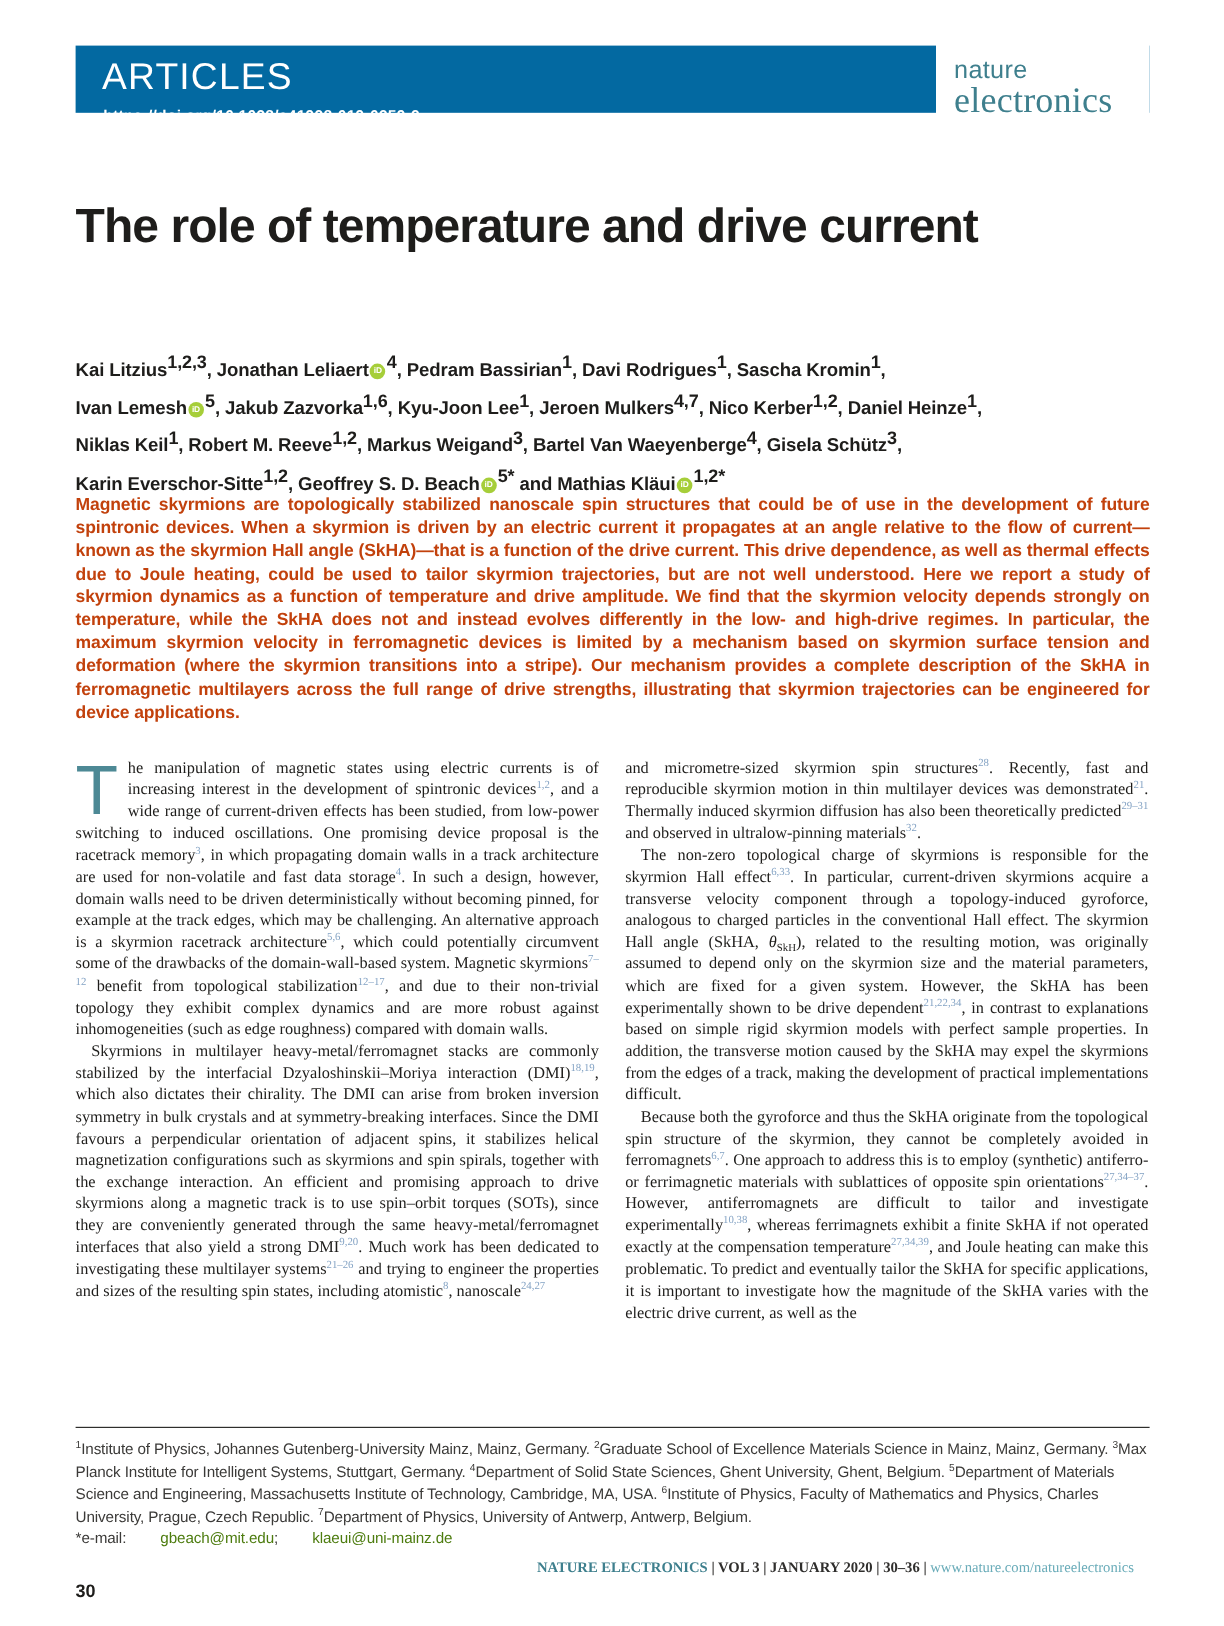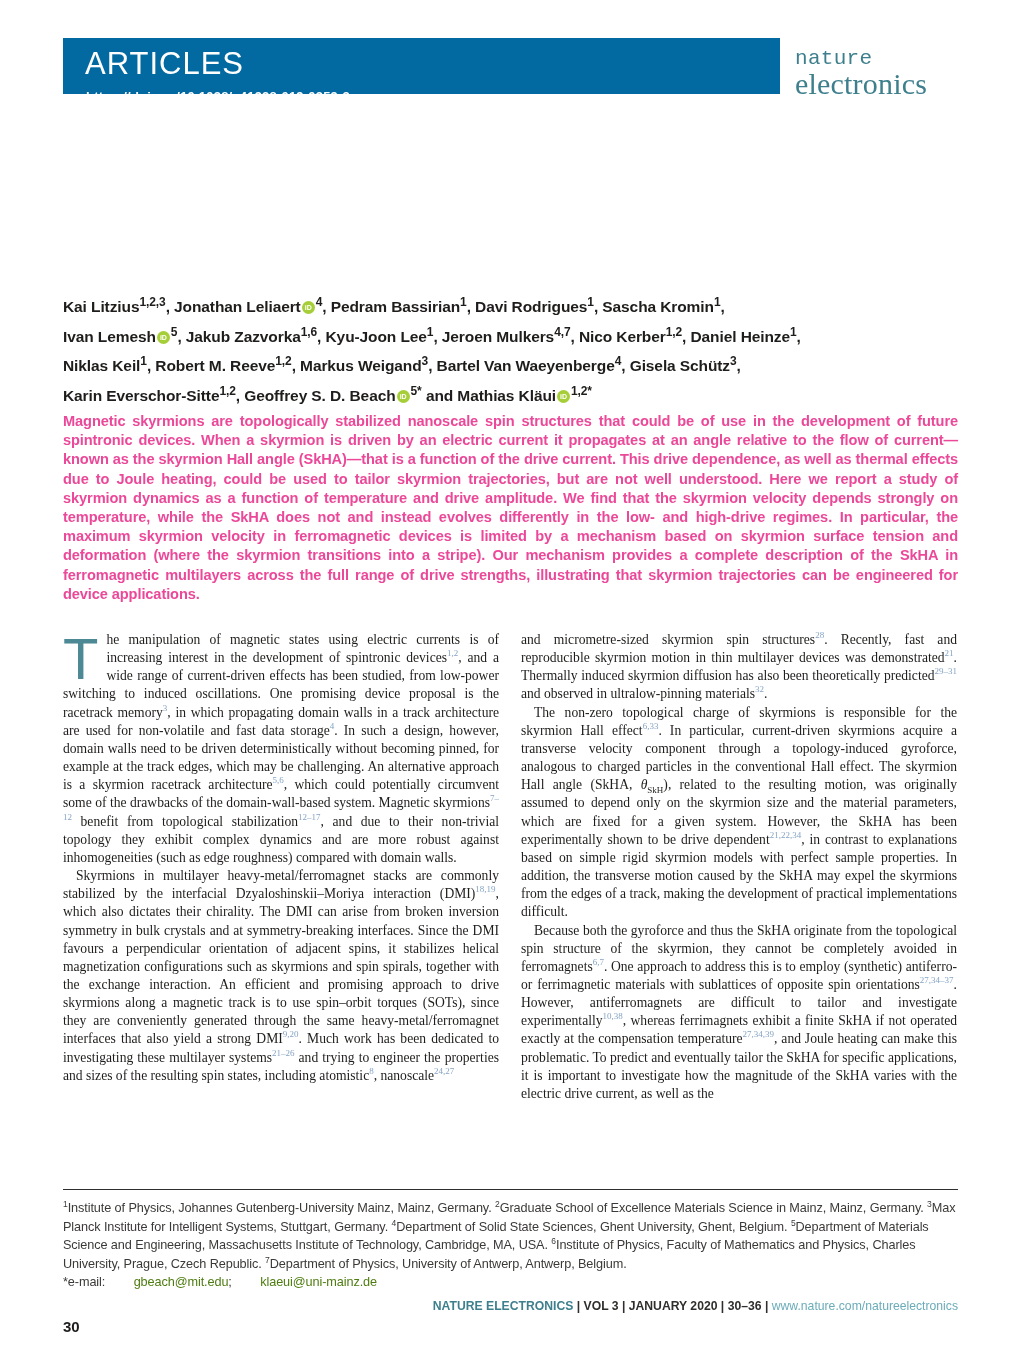--- a/index.html
+++ b/index.html
@@ -5,68 +5,69 @@
   html,body { margin:0; padding:0; background:#ffffff; }
   .page {
     position:relative; width:1020px; height:1355px; background:#ffffff;
     font-family:"Liberation Sans", sans-serif; color:#1e1d1b; overflow:hidden;
   }
   
   .band { position:absolute; left:63px; top:38px; width:895px; height:56px; background:#0369a1; }
   .kicker { position:absolute; left:22px; top:8px; font-size:31px; font-weight:400; color:#ffffff; letter-spacing:1px; }
   .doi { position:absolute; left:23px; top:51px; font-size:13px; font-weight:700; color:#ffffff; letter-spacing:0.2px; }
   .logo-box { position:absolute; right:0; top:-3px; width:178px; height:89px; background:#ffffff; box-sizing:border-box; padding:13px 0 0 15px; }
-  .logo-n { font-family:Liberation Mono, monospace; font-size:21px; line-height:22px; color:#3e7f8d; letter-spacing:0.3px; }
+  .logo-n { font-family:Liberation Sans, sans-serif; font-size:21px; line-height:22px; color:#3e7f8d; letter-spacing:0.3px; }
   .logo-e { font-family:"Liberation Serif", serif; font-size:30px; line-height:30px; color:#3e7f8d; letter-spacing:0.2px; margin-top:-1px; }
   
   .title { position:absolute; left:63px; top:166px; width:895px; font-size:40px; line-height:46px; font-weight:700; letter-spacing:-0.8px; color:#1e1d1b; }
   .authors { position:absolute; left:63px; top:290px; width:895px; }
   .author-line { font-size:15.5px; line-height:25.5px; font-weight:700; letter-spacing:-0.1px; color:#1e1d1b; }
-  .author-line sup { font-size:12px; font-weight:700; }
+  .author-line sup { font-size:15px; font-weight:700; }
   .orcid {
     display:inline-block; width:13px; height:13px; border-radius:50%; background:#a6ce39;
     color:#ffffff; font-size:7px; font-weight:700; line-height:13px; text-align:center;
     vertical-align:2px; margin:0 1px;
   }
-  .abstract { position:absolute; left:63px; top:412px; width:895px; font-size:14.6px; line-height:19.2px; font-weight:700; letter-spacing:-0.1px; text-align:justify; color:#ec4899; }
+  .abstract { position:absolute; left:63px; top:412px; width:895px; font-size:14.6px; line-height:19.2px; font-weight:700; letter-spacing:-0.1px; text-align:justify; color:#c2410c; }
   
   .columns { position:absolute; left:63px; top:631px; width:895px; height:533px; display:flex; gap:22px; overflow:hidden; }
   .col { width:436px; }
   .para { font-family:"Liberation Serif", serif; font-size:13.6px; line-height:18.15px; text-align:justify; color:#1e1d1b; margin:0; }
   .para.indent { text-indent:13px; }
   .para sup { font-size:9px; line-height:0; color:#84a3c4; }
   .para sub { font-size:9px; line-height:0; }
   .dropcap { float:left; font-family:"Liberation Sans", sans-serif; font-size:58px; line-height:50px; color:#4d8995; margin:3px 8px 0 0; font-weight:400; }
   
   .foot-rule { position:absolute; left:63px; top:1189px; width:895px; border-top:1px solid #2e2e2c; }
   .footnotes { position:absolute; left:63px; top:1199px; width:895px; font-size:12.7px; line-height:18.6px; color:#3b3a38; letter-spacing:-0.1px; }
   .footnotes sup { font-size:8.5px; line-height:0; color:inherit; }
   .email { color:#4d7c0f; text-decoration:none;margin-left:25px; }
   .page-footer { position:absolute; left:63px; top:1298px; width:895px; }
   .page-num { position:absolute; left:0; top:0; font-size:15px; font-weight:700; color:#1e1d1b;margin-top:20px; }
-  .footer-meta { position:absolute; right:0; top:1px; font-size:12.2px; letter-spacing:0; white-space:nowrap; }
+  .footer-meta { position:absolute; right:13px; top:1px; font-size:12.2px; letter-spacing:0; white-space:nowrap;font-family:Liberation Serif, serif; }
   .f-journal { color:#3e7f8d; font-weight:700; }
   .f-mid { color:#2f2e2c; font-weight:700; }
   .f-url { color:#6aacb9; font-weight:400; }
 </style>
 </head>
 <body>
 
 <div class="page">
 
   <div class="band">
     <div class="kicker">ARTICLES</div>
     <div class="doi">https://doi.org/10.1038/s41928-019-0359-2</div>
     <div class="logo-box">
       <div class="logo-n">nature</div>
       <div class="logo-e">electronics</div>
     </div>
   </div>
 
   <div class="title">
+    <div>The role of temperature and drive current</div>
   </div>
 
   <div class="authors">
     <div class="author-line">Kai Litzius<sup>1,2,3</sup>, Jonathan Leliaert<span class="orcid">iD</span><sup>4</sup>, Pedram Bassirian<sup>1</sup>, Davi Rodrigues<sup>1</sup>, Sascha Kromin<sup>1</sup>,</div>
     <div class="author-line">Ivan Lemesh<span class="orcid">iD</span><sup>5</sup>, Jakub Zazvorka<sup>1,6</sup>, Kyu-Joon Lee<sup>1</sup>, Jeroen Mulkers<sup>4,7</sup>, Nico Kerber<sup>1,2</sup>, Daniel Heinze<sup>1</sup>,</div>
     <div class="author-line">Niklas Keil<sup>1</sup>, Robert M. Reeve<sup>1,2</sup>, Markus Weigand<sup>3</sup>, Bartel Van Waeyenberge<sup>4</sup>, Gisela Schütz<sup>3</sup>,</div>
     <div class="author-line">Karin Everschor-Sitte<sup>1,2</sup>, Geoffrey S. D. Beach<span class="orcid">iD</span><sup>5*</sup> and Mathias Kläui<span class="orcid">iD</span><sup>1,2*</sup></div>
   </div>
 
   <div class="abstract">Magnetic skyrmions are topologically stabilized nanoscale spin structures that could be of use in the development of future spintronic devices. When a skyrmion is driven by an electric current it propagates at an angle relative to the flow of current—known as the skyrmion Hall angle (SkHA)—that is a function of the drive current. This drive dependence, as well as thermal effects due to Joule heating, could be used to tailor skyrmion trajectories, but are not well understood. Here we report a study of skyrmion dynamics as a function of temperature and drive amplitude. We find that the skyrmion velocity depends strongly on temperature, while the SkHA does not and instead evolves differently in the low- and high-drive regimes. In particular, the maximum skyrmion velocity in ferromagnetic devices is limited by a mechanism based on skyrmion surface tension and deformation (where the skyrmion transitions into a stripe). Our mechanism provides a complete description of the SkHA in ferromagnetic multilayers across the full range of drive strengths, illustrating that skyrmion trajectories can be engineered for device applications.</div>

